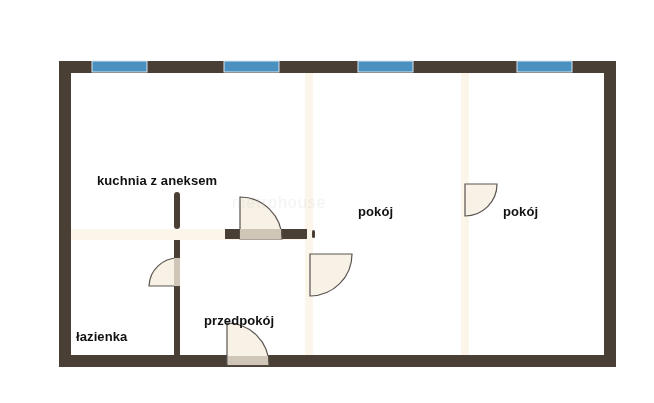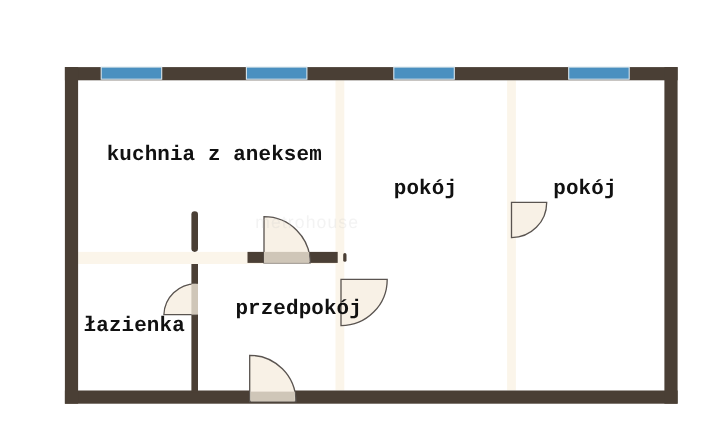--- a/index.html
+++ b/index.html
@@ -1,18 +1,18 @@
 <!DOCTYPE html>
 <html><head>
 <meta charset="utf-8">
 <style>
   html, body { margin: 0; padding: 0; background: #ffffff; }
   body { width: 654px; height: 403px; overflow: hidden; position: relative; font-family: "Liberation Sans", sans-serif; }
   #plan { position: absolute; left: 0; top: 0; width: 654px; height: 403px; }
-  .label { position: absolute; font-family: Liberation Mono, monospace; font-weight: bold; font-size: 19px; color: #111111; white-space: nowrap; letter-spacing: 0.1px; }
+  .label { position: absolute; font-family: Liberation Sans, sans-serif; font-weight: bold; font-size: 13px; color: #111111; white-space: nowrap; letter-spacing: 0.1px; margin-top: 44px; }
   .watermark { position: absolute; font-family: "Liberation Sans", sans-serif; font-size: 16px; color: rgba(200,200,200,0.22); letter-spacing: 1px; white-space: nowrap; }
 </style>
 </head>
 <body>
 
 <svg id="plan" viewBox="0 0 654 403" xmlns="http://www.w3.org/2000/svg">
 
   <g fill="#fbf5ea">
     <rect x="71" y="229" width="242" height="11"></rect>
     <rect x="305" y="73" width="8" height="282"></rect>
@@ -66,14 +66,14 @@
       <rect x="228" y="356" width="40" height="9" fill="#cfc6b8" stroke="none"></rect>
     </g>
   </g>
 </svg>
 
 <div class="watermark" style="left:232px; top:194px;">metrohouse</div>
 
 <div class="label" style="left:97px; top:129px;">kuchnia z aneksem</div>
 <div class="label" style="left:358px; top:160px;">pokój</div>
 <div class="label" style="left:503px; top:160px;">pokój</div>
-<div class="label" style="left:214px; top:269px;">przedpokój</div>
+<div class="label" style="left:204px; top:269px;">przedpokój</div>
 <div class="label" style="left:76px; top:285px;">łazienka</div>
 
 </body></html>

